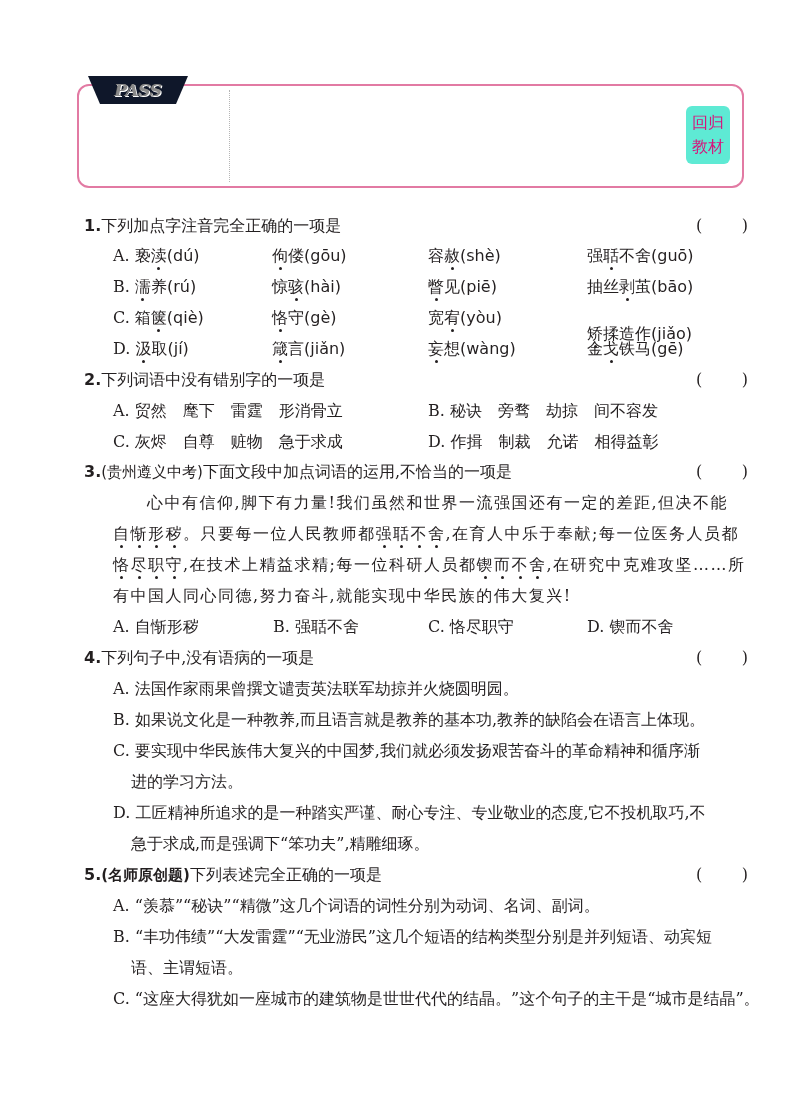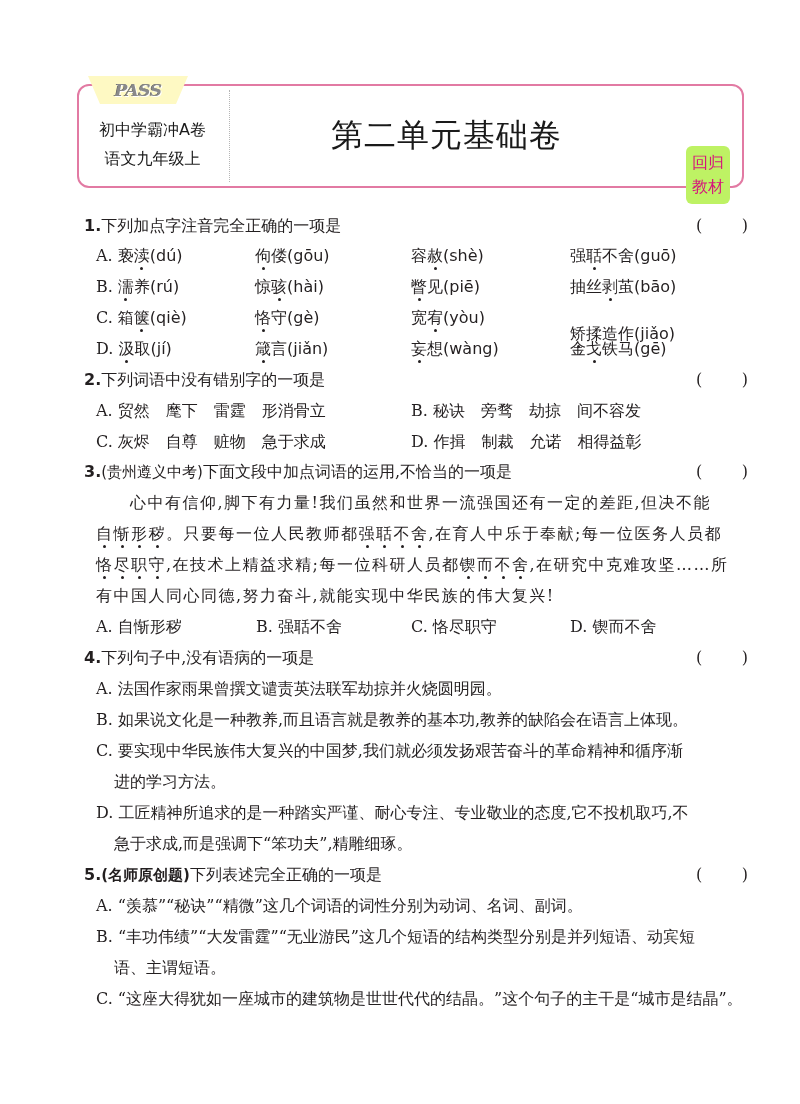--- a/index.html
+++ b/index.html
@@ -8,21 +8,21 @@
     font-family: "DejaVu Serif", "Liberation Serif", serif;
     color: #231f20;
   }
   
   .header {
     position: absolute; left: 77px; top: 84px; width: 667px; height: 104px;
     border: 2.5px solid #e27aa3; border-radius: 12px; box-sizing: border-box;
   }
   .pass-tab {
     position: absolute; left: 9px; top: -10px; width: 100px; height: 28px;
-    background: #fef9c3;
+    background: #0f172a;
     clip-path: polygon(0 0, 100% 0, 88% 100%, 12% 100%);
     display: flex; align-items: center; justify-content: center;
   }
   .pass-logo {
     font-family: "DejaVu Serif", serif; font-weight: bold; font-style: italic;
     font-size: 17px; color: #8a8a8a; letter-spacing: -0.5px;
     text-shadow: 1px 1px 0 #ffffff, -0.5px -0.5px 0 #555;
   }
   .series {
     position: absolute; left: 0; top: 34px; width: 147px; text-align: center;
@@ -31,51 +31,46 @@
   .series .l2 { font-family: "DejaVu Serif", serif; font-size: 16px; margin-top: 8px; color: #1a1a1a; }
   .vdivider {
     position: absolute; left: 150px; top: 4px; height: 92px; border-left: 1.5px dotted #b5b5b5;
   }
   .title {
     position: absolute; left: 152px; right: 80px; top: 28px; text-align: center;
     font-family: "DejaVu Sans", sans-serif; font-size: 32px; color: #1a1a1a; letter-spacing: 1px;
   }
   .badge {
     position: absolute; right: 12px; top: 20px; width: 44px; height: 58px;
-    background: #bef264; border-radius: 6px;
+    background: #5eead4; border-radius: 6px;
     font-family: "DejaVu Sans", sans-serif; font-size: 16px; color: #d6157c;
-    text-align: center; line-height: 24px; padding-top: 5px; box-sizing: border-box; margin-top: 40px;
+    text-align: center; line-height: 24px; padding-top: 5px; box-sizing: border-box;
   }
   
   .q { position: absolute; left: 84px; right: 52px; font-size: 16px; line-height: 20px; }
   .q .num { font-weight: bold; font-family: "DejaVu Sans", sans-serif; }
   .paren { position: absolute; right: 0; top: 0; width: 52px; display: flex; justify-content: space-between; }
-  .row { position: absolute; font-size: 16px; line-height: 20px; white-space: nowrap; }
+  .row { position: absolute; font-size: 16px; line-height: 20px; white-space: nowrap; margin-left: 17px; }
   .py { font-family: "DejaVu Sans", sans-serif; }
   .dot { position: relative; }
   .dot::after {
     content: ""; position: absolute; left: 50%; bottom: -5px; width: 3px; height: 3px;
     margin-left: -1.5px; background: #231f20; border-radius: 50%;
   }
   .src { font-family: "DejaVu Sans", sans-serif; font-size: 15px; }
   .passage { font-family: "DejaVu Serif", serif; letter-spacing: 1.5px; }
 </style>
 </head>
 <body>
 
 <div class="header">
   <div class="pass-tab">
     <span class="pass-logo">PASS</span>
   </div>
-  <div class="series">
-    <div class="l1">初中学霸冲A卷</div>
-    <div class="l2">语文九年级上</div>
-  </div>
   <div class="vdivider"></div>
-  <div class="title">第二单元基础卷</div>
   <div class="badge">
     <div>回归</div>
     <div>教材</div>
   </div>
 </div>
 
 <div class="q" style="top:216px;">
   <span class="num">1.</span><span>下列加点字注音完全正确的一项是</span>
   <span class="paren">
       <span>(</span>

